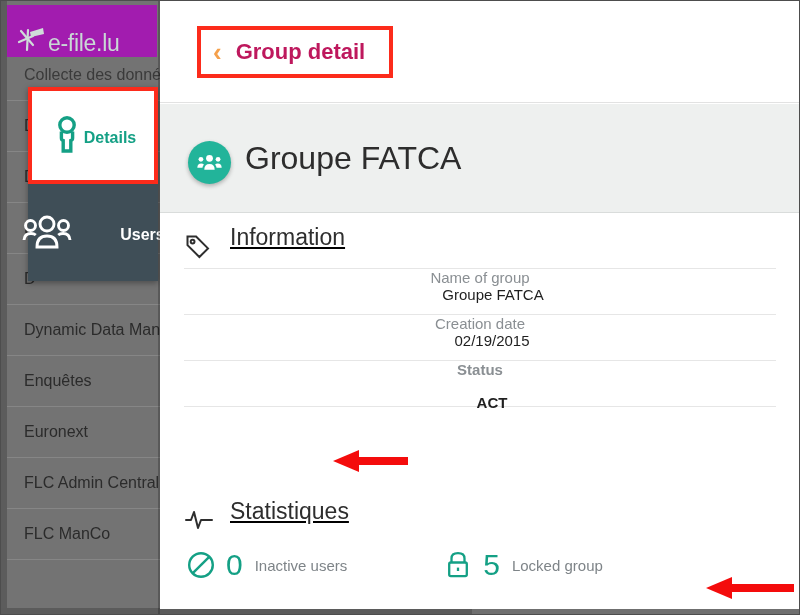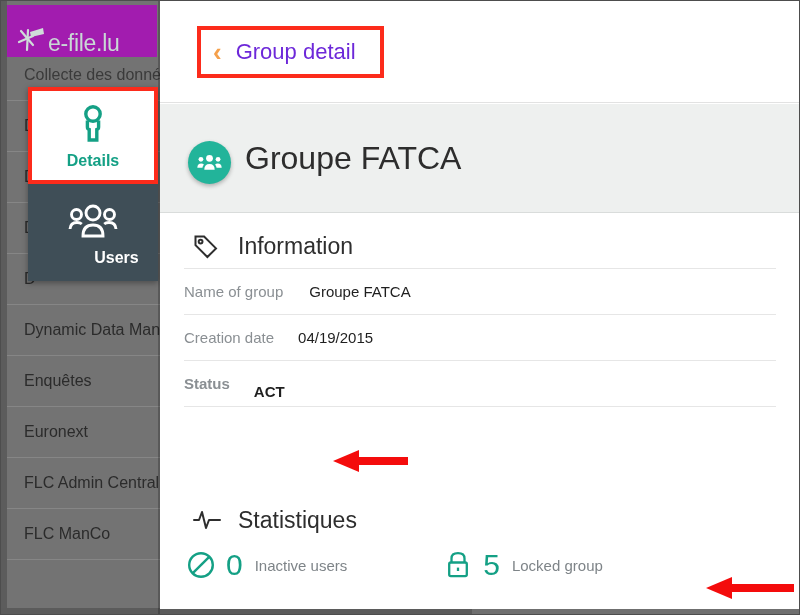--- a/index.html
+++ b/index.html
@@ -37,21 +37,21 @@
   }
   .bg-row.clipped-top{color:#3a3a3a;}
 
   
   .tab-rail{
     position:absolute;left:28px;top:87px;width:130px;
     box-shadow:0 2px 6px rgba(0,0,0,.35);
   }
   .tab{
     width:130px;height:97px;
-    display:flex;flex-direction:column;align-items:center;justify-content:center;
+    display:flex;flex-direction:row;align-items:center;justify-content:center;
     box-sizing:border-box;
   }
   .tab-details{background:#ffffff;border:4px solid #fc2b1b;}
   .tab-users{background:#3f4e57;}
   .tab-icon{height:46px;display:flex;align-items:center;justify-content:center;}
   .tab-label{font-size:16px;margin-top:4px;}
   .tab-details .tab-label{color:#14a085;font-weight:bold;}
   .tab-users .tab-label{color:#fff;font-weight:bold;padding-left:47px;}
 
   
@@ -64,47 +64,48 @@
     border-bottom:1px solid #e2e2e2;
   }
   .back-box{
     position:absolute;left:37px;top:22px;
     border:4px solid #fc2b1b;background:#fff;
     padding:9px 24px 9px 12px;display:flex;align-items:center;
   }
   .back-chevron{
     color:#f5a04b;font-size:26px;line-height:20px;font-weight:bold;margin-right:14px;
   }
-  .back-title{font-size:22px;color:#6d28d9;font-weight:normal;}
+  .back-title{font-size:22px;color:#be185d;font-weight:bold;}
 
   .title-band{
     position:absolute;left:0;top:104px;width:640px;height:108px;
     background:#eef0ef;border-bottom:1px solid #d9dcdb;
   }
   .avatar{
     position:absolute;left:28px;top:37px;width:43px;height:43px;border-radius:50%;
     background:#22b49a;display:flex;align-items:center;justify-content:center;
     box-shadow:0 2px 4px rgba(0,0,0,.28);
   }
   .group-title{
     position:absolute;left:85px;top:36px;
     font-size:32px;color:#2d2d2d;
   }
 
   
   .section{position:absolute;left:0;width:640px;}
-  .section-head{display:flex;align-items:center;height:44px;padding-left:32px;}
+  .section-head{display:flex;height:44px;padding-left:24px;text-decoration:underline;}
   .section-head .sh-icon{width:34px;display:flex;align-items:center;justify-content:flex-start;}
   .section-head .sh-text{font-size:23px;color:#2e2e2e;margin-left:12px;}
 
   .info-table{margin-left:24px;width:592px;}
   .info-row{
     height:45px;display:flex;align-items:center;
     border-top:1px solid #e6e6e6;
     position:relative;
+    flex-direction:column;
   }
   .info-label{font-size:15px;color:#8a8f93;}
   .info-value{font-size:15px;color:#1f1f1f;margin-left:16px;}
   .info-row.last{border-bottom:1px solid #e6e6e6;font-weight:bold;}
 
   .stats-row{display:flex;align-items:center;padding-left:24px;margin-top:6px;}
   .stat{display:flex;align-items:center;}
   .stat .s-icon{width:34px;display:flex;align-items:center;justify-content:center;}
   .stat .s-num{font-size:30px;color:#14a085;margin-left:8px;}
   .stat .s-lbl{font-size:15px;color:#7e8488;margin-left:12px;}
@@ -237,21 +238,21 @@
         <span class="sh-text">Information</span>
       </div>
 
       <div class="info-table">
         <div class="info-row">
           <span class="info-label">Name of group</span>
           <span class="info-value" style="margin-left:26px;">Groupe FATCA</span>
         </div>
         <div class="info-row">
           <span class="info-label">Creation date</span>
-          <span class="info-value" style="margin-left:24px;">04/19/2015</span>
+          <span class="info-value" style="margin-left:24px;">02/19/2015</span>
         </div>
         <div class="info-row last">
           <span class="info-label">Status</span>
           <span class="info-value" style="margin-left:24px;margin-top:16px;">ACT</span>
         </div>
       </div>
     </div>
 
     <div class="section" style="top:498px;">
       <div class="section-head">

